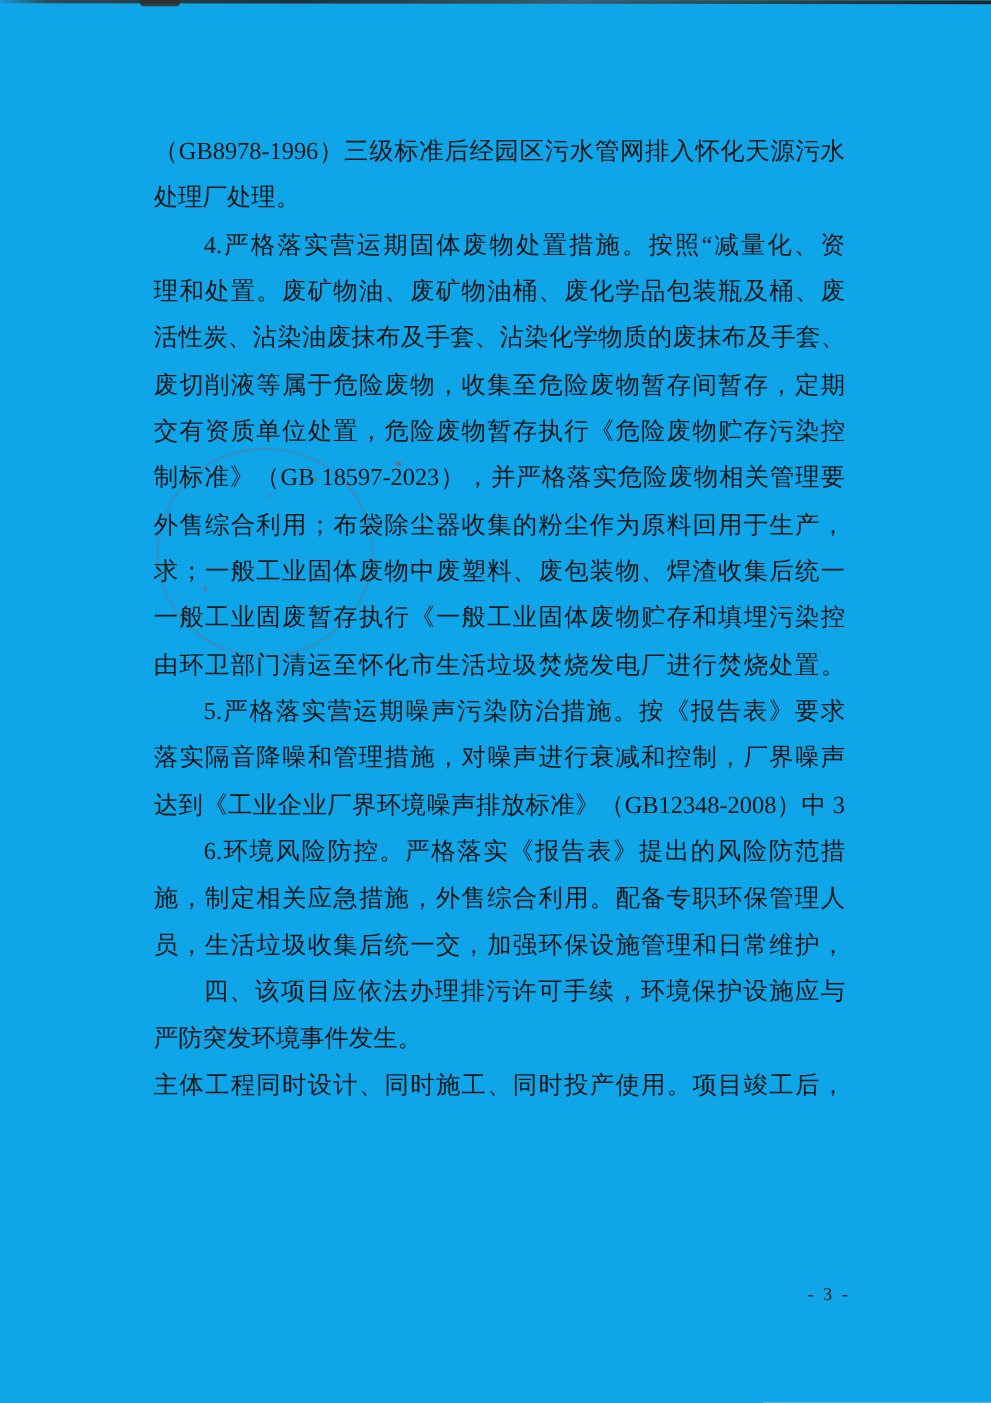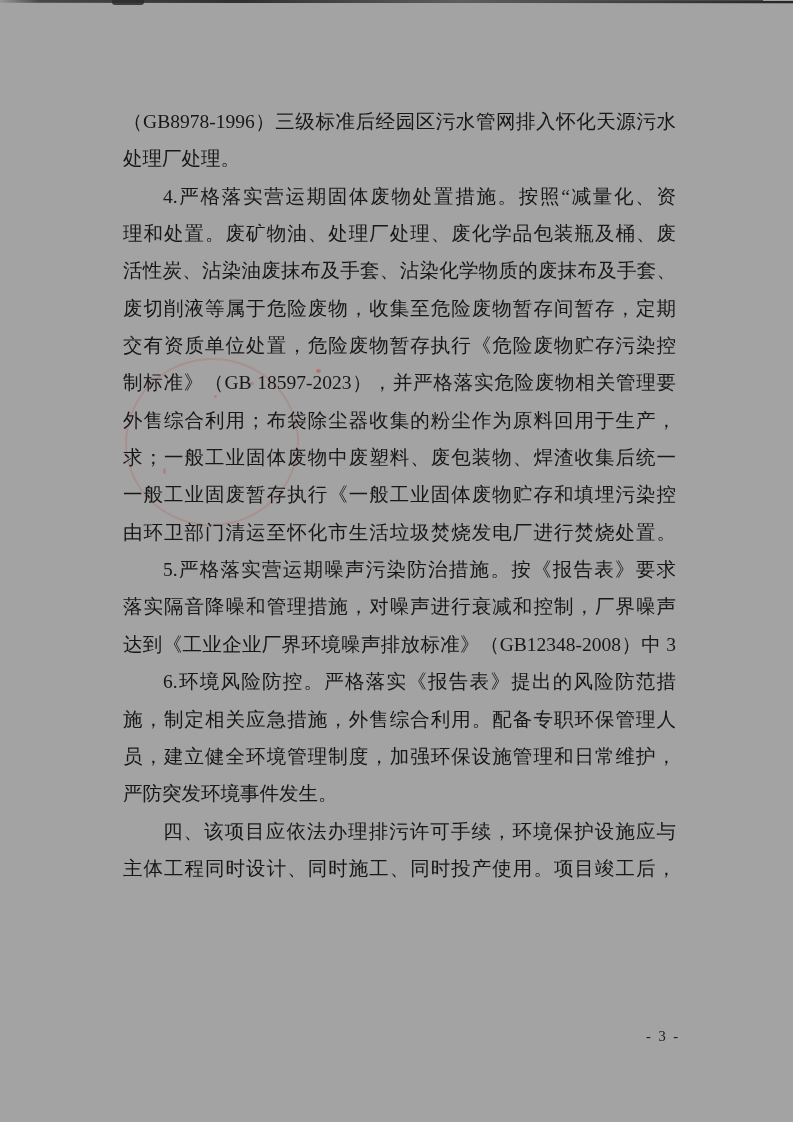--- a/index.html
+++ b/index.html
@@ -4,21 +4,21 @@
 <style>
   html, body { margin: 0; padding: 0; }
   body {
     width: 793px; height: 1122px;
     background: #ffffff;
     font-family: "Liberation Serif", "DejaVu Serif", serif;
   }
   .page {
     position: relative;
     width: 793px; height: 1122px;
-    background: #a3a3a3;
+    background: #0ea5e9;
     overflow: hidden;
   }
   
   .scan-edge {
     position: absolute; top: 0; left: 0;
     width: 100%; height: 3px;
     background: linear-gradient(90deg,
       rgba(80,80,80,0.15) 0%,
       rgba(55,55,55,0.85) 5%,
       rgba(35,35,35,0.9) 30%,
@@ -80,34 +80,34 @@
   <div class="stamp"></div>
   <div class="speck s1"></div>
   <div class="speck s2"></div>
   <div class="speck s3"></div>
   <div class="speck s4"></div>
 
   <main class="content">
     <div class="line">（GB8978-1996）三级标准后经园区污水管网排入怀化天源污水</div>
     <div class="line end">处理厂处理。</div>
     <div class="line indent">4.严格落实营运期固体废物处置措施。按照“减量化、资</div>
-    <div class="line">理和处置。废矿物油、处理厂处理、废化学品包装瓶及桶、废</div>
+    <div class="line">理和处置。废矿物油、废矿物油桶、废化学品包装瓶及桶、废</div>
     <div class="line">活性炭、沾染油废抹布及手套、沾染化学物质的废抹布及手套、</div>
     <div class="line">废切削液等属于危险废物，收集至危险废物暂存间暂存，定期</div>
     <div class="line">交有资质单位处置，危险废物暂存执行《危险废物贮存污染控</div>
     <div class="line">制标准》（GB 18597-2023），并严格落实危险废物相关管理要</div>
     <div class="line">外售综合利用；布袋除尘器收集的粉尘作为原料回用于生产，</div>
     <div class="line">求；一般工业固体废物中废塑料、废包装物、焊渣收集后统一</div>
     <div class="line">一般工业固废暂存执行《一般工业固体废物贮存和填埋污染控</div>
     <div class="line">由环卫部门清运至怀化市生活垃圾焚烧发电厂进行焚烧处置。</div>
     <div class="line indent">5.严格落实营运期噪声污染防治措施。按《报告表》要求</div>
     <div class="line">落实隔音降噪和管理措施，对噪声进行衰减和控制，厂界噪声</div>
     <div class="line">达到《工业企业厂界环境噪声排放标准》（GB12348-2008）中 3</div>
     <div class="line indent">6.环境风险防控。严格落实《报告表》提出的风险防范措</div>
     <div class="line">施，制定相关应急措施，外售综合利用。配备专职环保管理人</div>
-    <div class="line">员，建立健全环境管理制度，加强环保设施管理和日常维护，</div>
+    <div class="line">员，生活垃圾收集后统一交，加强环保设施管理和日常维护，</div>
+    <div class="line indent">四、该项目应依法办理排污许可手续，环境保护设施应与</div>
     <div class="line end">严防突发环境事件发生。</div>
-    <div class="line indent">四、该项目应依法办理排污许可手续，环境保护设施应与</div>
     <div class="line">主体工程同时设计、同时施工、同时投产使用。项目竣工后，</div>
   </main>
 
   <div class="page-number">- 3 -</div>
 </div>
 
 </body></html>

